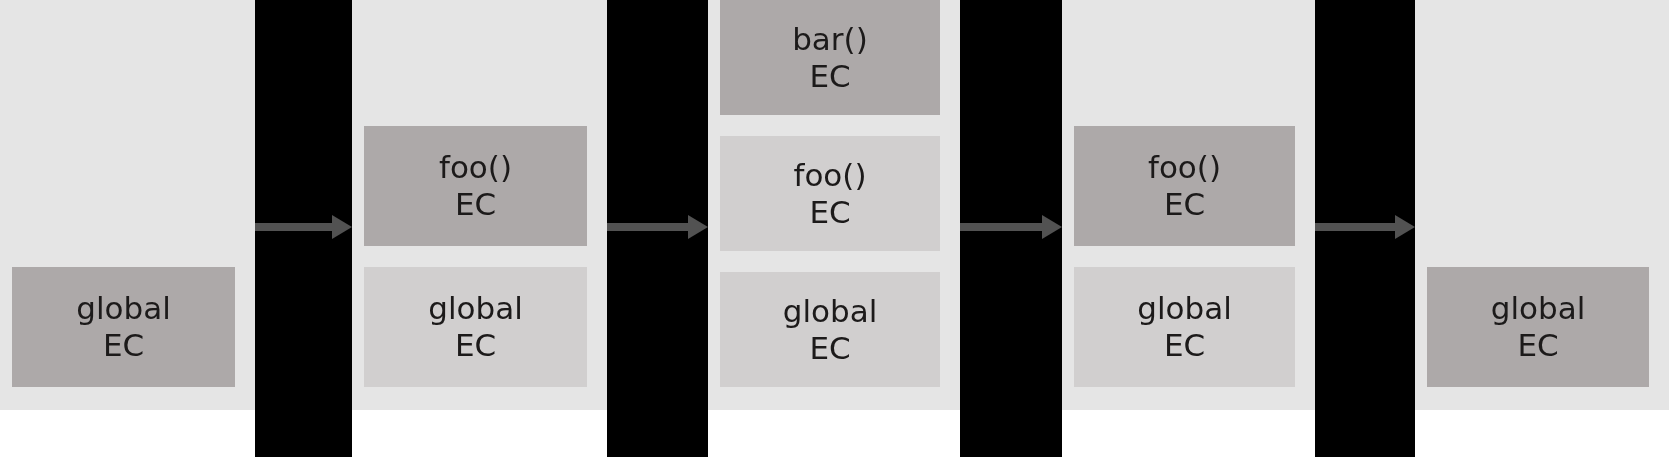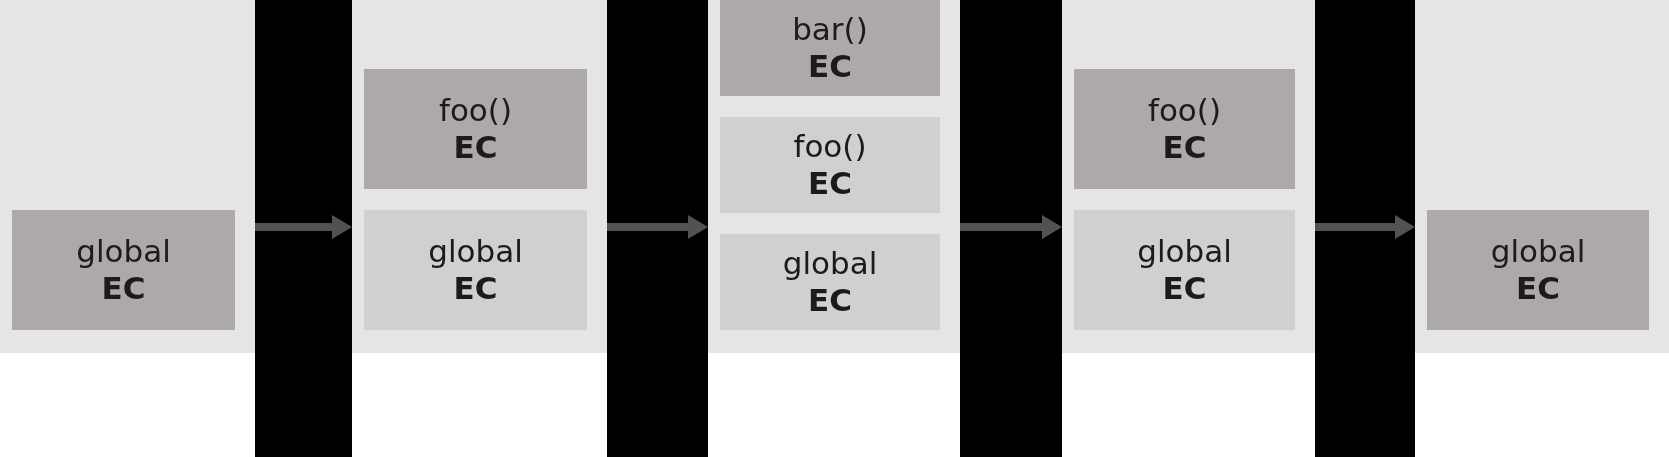--- a/index.html
+++ b/index.html
@@ -15,21 +15,21 @@
   .canvas {
     width: 1669px;
     height: 457px;
     display: flex;
     flex-direction: row;
     overflow: hidden;
     font-family: "DejaVu Sans", sans-serif;
   }
   .panel {
     background: var(--page-bg);
-    height: 353px;
+    height: 410px;
     display: flex;
     flex-direction: column;
     justify-content: flex-end;
     gap: 21px;
     padding: 0 20px 23px 12px;
   }
   .p1 { width: 255px; }
   .p2 { width: 255px; }
   .p3 { width: 252px; }
   .p4 { width: 253px; }
@@ -51,21 +51,21 @@
     flex-direction: column;
     align-items: center;
     justify-content: center;
     color: var(--text-color);
     font-size: 31px;
     line-height: 37px;
     text-align: center;
   }
   .ec-box.active { background: var(--active-box-bg); }
   .ec-box.inactive { background: var(--inactive-box-bg); }
-  .ec-type { font-weight: 700; }
+  .ec-type { font-weight: 400; }
   .arrow {
     position: absolute;
     left: 0;
     right: 0;
     top: 215px;
     height: 24px;
   }
   .arrow-shaft {
     position: absolute;
     left: 0;

